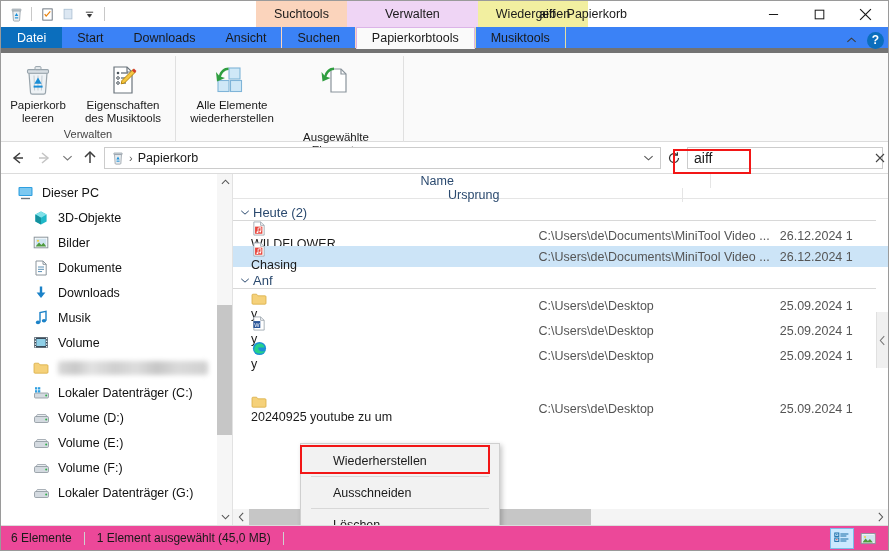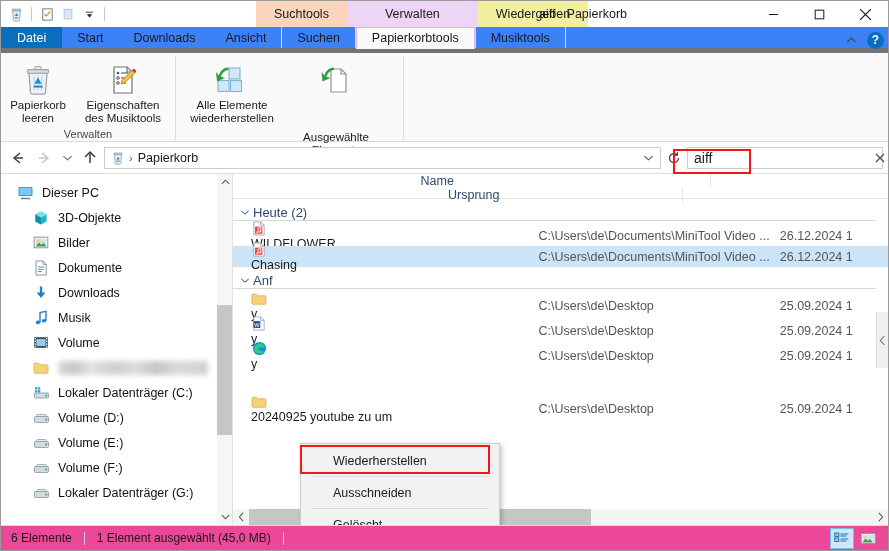--- a/index.html
+++ b/index.html
@@ -993,21 +993,21 @@
     <div class="ctxmenu">
       <div class="ctxitem">
         <span>Wiederherstellen</span>
       </div>
       <div class="ctxsep"></div>
       <div class="ctxitem">
         <span>Ausschneiden</span>
       </div>
       <div class="ctxsep"></div>
       <div class="ctxitem">
-        <span>Gelöscht</span>
+        <span>Löschen</span>
       </div>
 
     </div>
     <div class="redbox-menu"></div>
   </div>
 
   <div class="statusbar">
     <span>6 Elemente</span>
     <span class="st-sep"></span>
     <span>1 Element ausgewählt (45,0 MB)</span>

